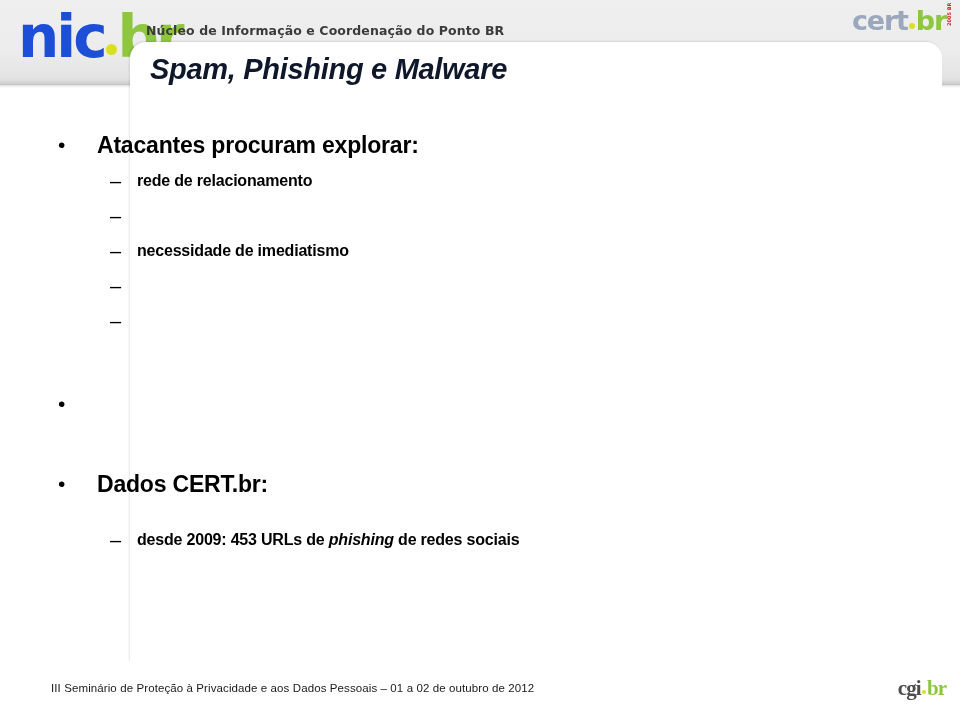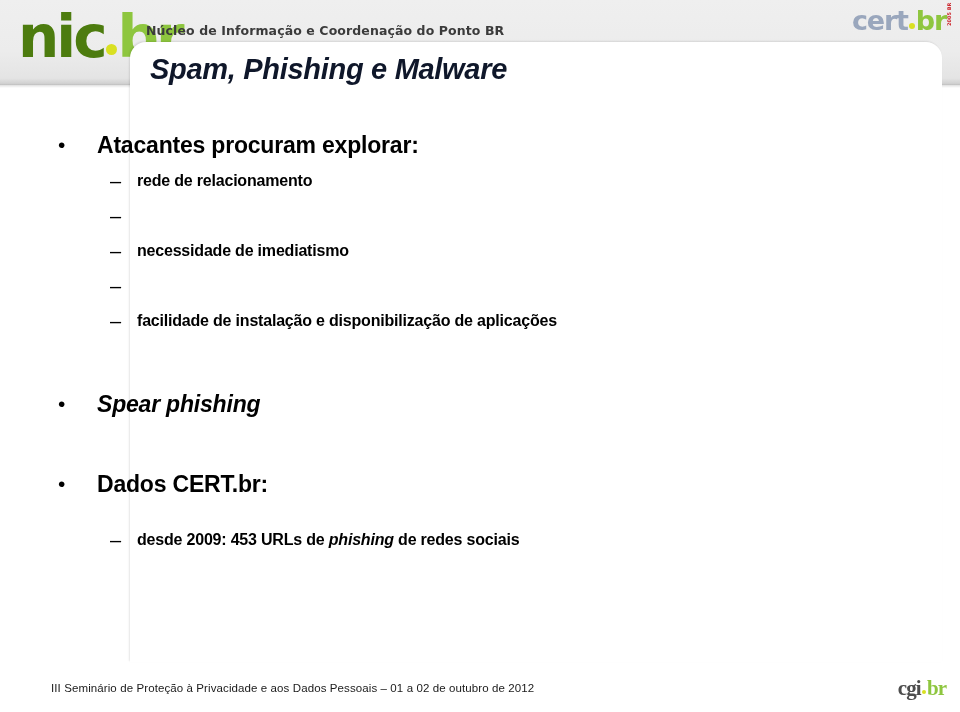--- a/index.html
+++ b/index.html
@@ -39,21 +39,21 @@
     left: 18px;
     top: 8px;
     font-family: "DejaVu Sans", sans-serif;
     font-weight: bold;
     font-size: 58px;
     line-height: 58px;
     letter-spacing: -3px;
     white-space: nowrap;
     user-select: none;
   }
-  .nicbr-logo .nic { color: #4d7c0f; }
+  .nicbr-logo .nic { color: #1d4ed8; }
   .nicbr-logo .br  { color: #8ec63f; }
   .nicbr-dot {
     display: inline-block;
     width: 11px;
     height: 11px;
     border-radius: 50%;
     background: #d9e021;
     position: relative;
     top: -2px;
     margin: 0 1px;
@@ -269,28 +269,26 @@
     <span class="marker">–</span>
     <span class="txt">necessidade de imediatismo</span>
   </div>
 
   <div class="li-row lvl2">
     <span class="marker">–</span>
   </div>
 
   <div class="li-row lvl2">
     <span class="marker">–</span>
-    <span class="txt">facilidade de instalação e disponibilização de aplicações</span>
   </div>
 
   <div class="gap-lg"></div>
 
   <div class="li-row lvl1 ital">
     <span class="marker">•</span>
-    <span class="txt">Spear phishing</span>
   </div>
 
   <div class="gap-md"></div>
 
   <div class="li-row lvl1">
     <span class="marker">•</span>
     <span class="txt">Dados CERT.br:</span>
   </div>
 
   <div class="gap-sm"></div>

